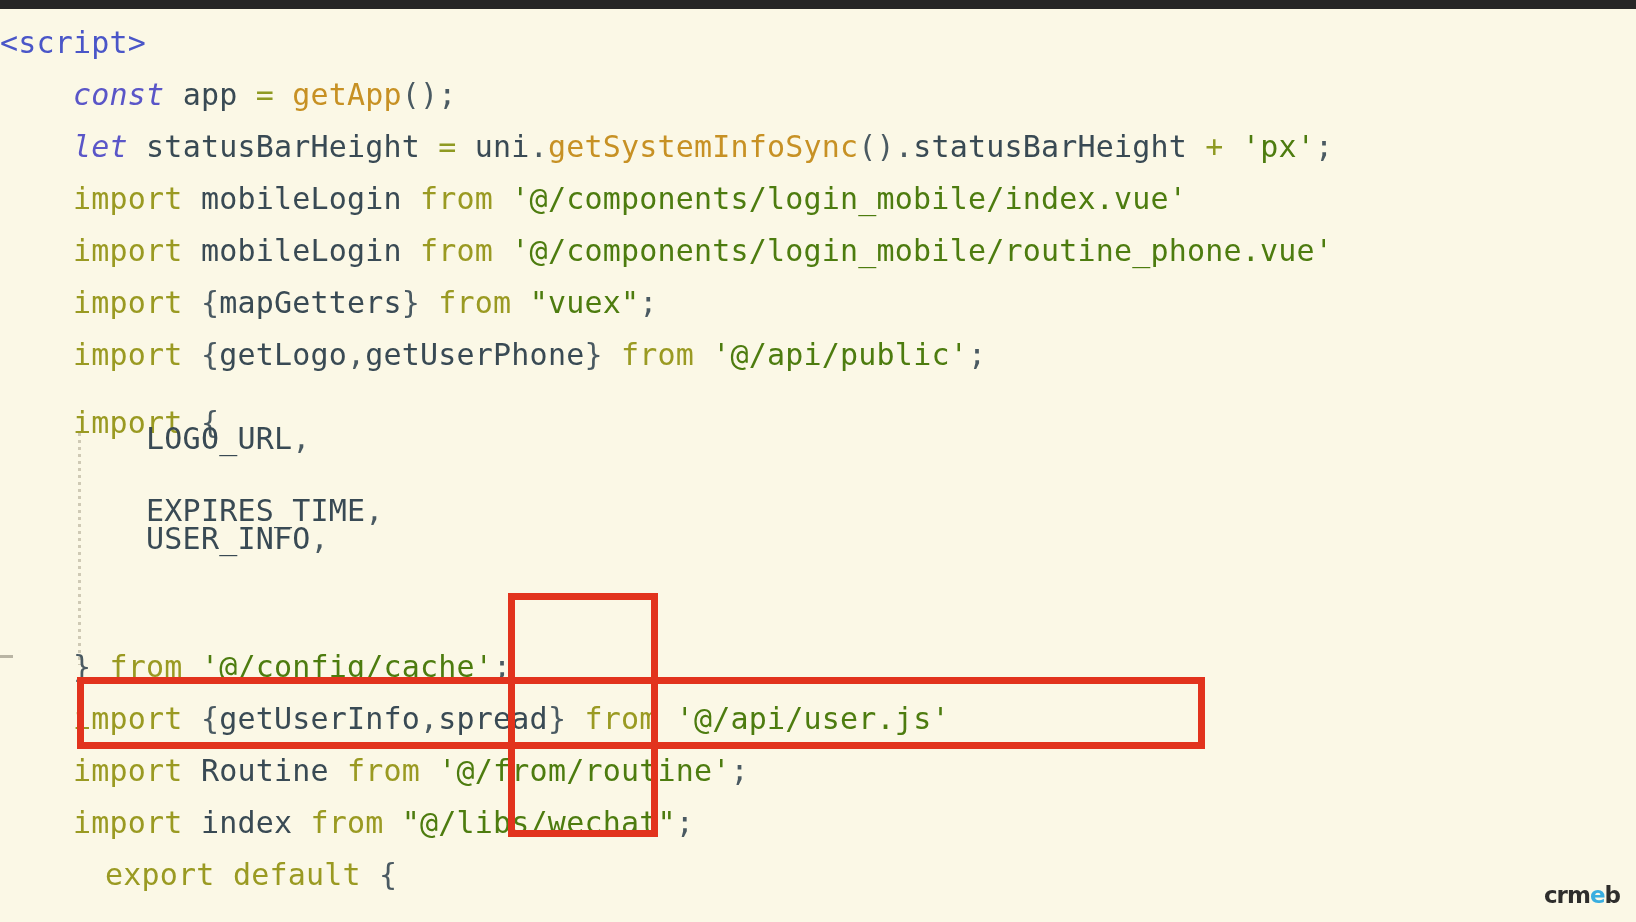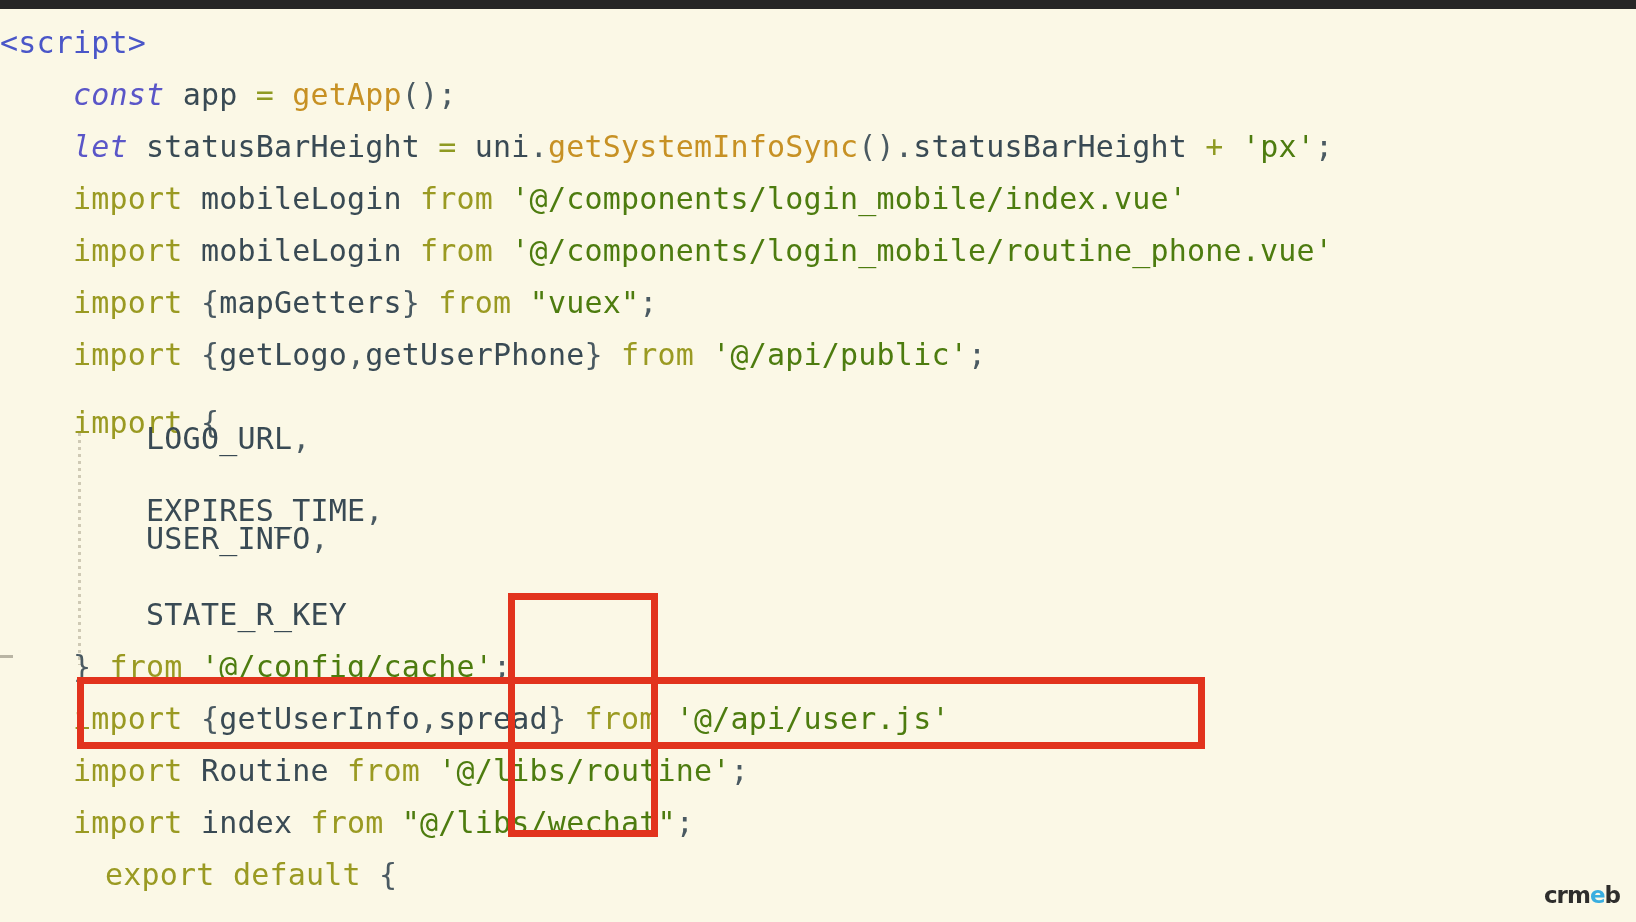--- a/index.html
+++ b/index.html
@@ -142,24 +142,24 @@
         <div class="code-line" style="top: 60px;"><span>    </span><span class="tok-kw">const</span><span> </span><span class="tok-id">app</span><span> </span><span class="tok-op">=</span><span> </span><span class="tok-fn">getApp</span><span class="tok-punct">();</span></div>
         <div class="code-line" style="top: 112px;"><span>    </span><span class="tok-kw">let</span><span> </span><span class="tok-id">statusBarHeight</span><span> </span><span class="tok-op">=</span><span> </span><span class="tok-id">uni</span><span class="tok-punct">.</span><span class="tok-fn">getSystemInfoSync</span><span class="tok-punct">().</span><span class="tok-id">statusBarHeight</span><span> </span><span class="tok-op">+</span><span> </span><span class="tok-str">'px'</span><span class="tok-punct">;</span></div>
         <div class="code-line" style="top: 164px;"><span>    </span><span class="tok-import">import</span><span> </span><span class="tok-id">mobileLogin</span><span> </span><span class="tok-from">from</span><span> </span><span class="tok-str">'@/components/login_mobile/index.vue'</span></div>
         <div class="code-line" style="top: 216px;"><span>    </span><span class="tok-import">import</span><span> </span><span class="tok-id">mobileLogin</span><span> </span><span class="tok-from">from</span><span> </span><span class="tok-str">'@/components/login_mobile/routine_phone.vue'</span></div>
         <div class="code-line" style="top: 268px;"><span>    </span><span class="tok-import">import</span><span> </span><span class="tok-brace">{</span><span class="tok-id">mapGetters</span><span class="tok-brace">}</span><span> </span><span class="tok-from">from</span><span> </span><span class="tok-str">"vuex"</span><span class="tok-punct">;</span></div>
         <div class="code-line" style="top: 320px;"><span>    </span><span class="tok-import">import</span><span> </span><span class="tok-brace">{</span><span class="tok-id">getLogo</span><span class="tok-punct">,</span><span class="tok-id">getUserPhone</span><span class="tok-brace">}</span><span> </span><span class="tok-from">from</span><span> </span><span class="tok-str">'@/api/public'</span><span class="tok-punct">;</span></div>
         <div class="code-line" style="top: 388px;"><span>    </span><span class="tok-import">import</span><span> </span><span class="tok-brace">{</span></div>
         <div class="code-line" style="top: 404px;"><span>        </span><span class="tok-const">LOGO_URL</span><span class="tok-punct">,</span></div>
         <div class="code-line" style="top: 476px;"><span>        </span><span class="tok-const">EXPIRES_TIME</span><span class="tok-punct">,</span></div>
         <div class="code-line" style="top: 504px;"><span>        </span><span class="tok-const">USER_INFO</span><span class="tok-punct">,</span></div>
-        <div class="code-line" style="top: 580px;"><span>        </span><span class="tok-const">STATE_R_KEY</span></div>
+        <div class="code-line" style="top: 580px;"><span>        </span></div>
         <div class="code-line" style="top: 632px;"><span>    </span><span class="tok-brace">}</span><span> </span><span class="tok-from">from</span><span> </span><span class="tok-str">'@/config/cache'</span><span class="tok-punct">;</span></div>
         <div class="code-line" style="top: 684px;"><span>    </span><span class="tok-import">import</span><span> </span><span class="tok-brace">{</span><span class="tok-id">getUserInfo</span><span class="tok-punct">,</span><span class="tok-id">spread</span><span class="tok-brace">}</span><span> </span><span class="tok-from">from</span><span> </span><span class="tok-str">'@/api/user.js'</span></div>
-        <div class="code-line" style="top: 736px;"><span>    </span><span class="tok-import">import</span><span> </span><span class="tok-id">Routine</span><span> </span><span class="tok-from">from</span><span> </span><span class="tok-str">'@/libs/routine'</span><span class="tok-punct">;</span></div>
+        <div class="code-line" style="top: 736px;"><span>    </span><span class="tok-import">import</span><span> </span><span class="tok-id">Routine</span><span> </span><span class="tok-from">from</span><span> </span><span class="tok-str">'@/from/routine'</span><span class="tok-punct">;</span></div>
         <div class="code-line" style="top: 788px;"><span>    </span><span class="tok-import">import</span><span> </span><span class="tok-id">index</span><span> </span><span class="tok-from">from</span><span> </span><span class="tok-str">"@/libs/wechat"</span><span class="tok-punct">;</span></div>
         <div class="code-line" style="top: 840px; padding-left: 32px;"><span>    </span><span class="tok-import">export</span><span> </span><span class="tok-import">default</span><span> </span><span class="tok-brace">{</span></div>
       </div>
 
     <div class="anno-box" id="anno-row-box"></div>
 
     <div class="anno-box" id="anno-col-box"></div>
 
     <div id="watermark"><span>crm</span><span class="wm-accent">e</span><span>b</span></div>
 

